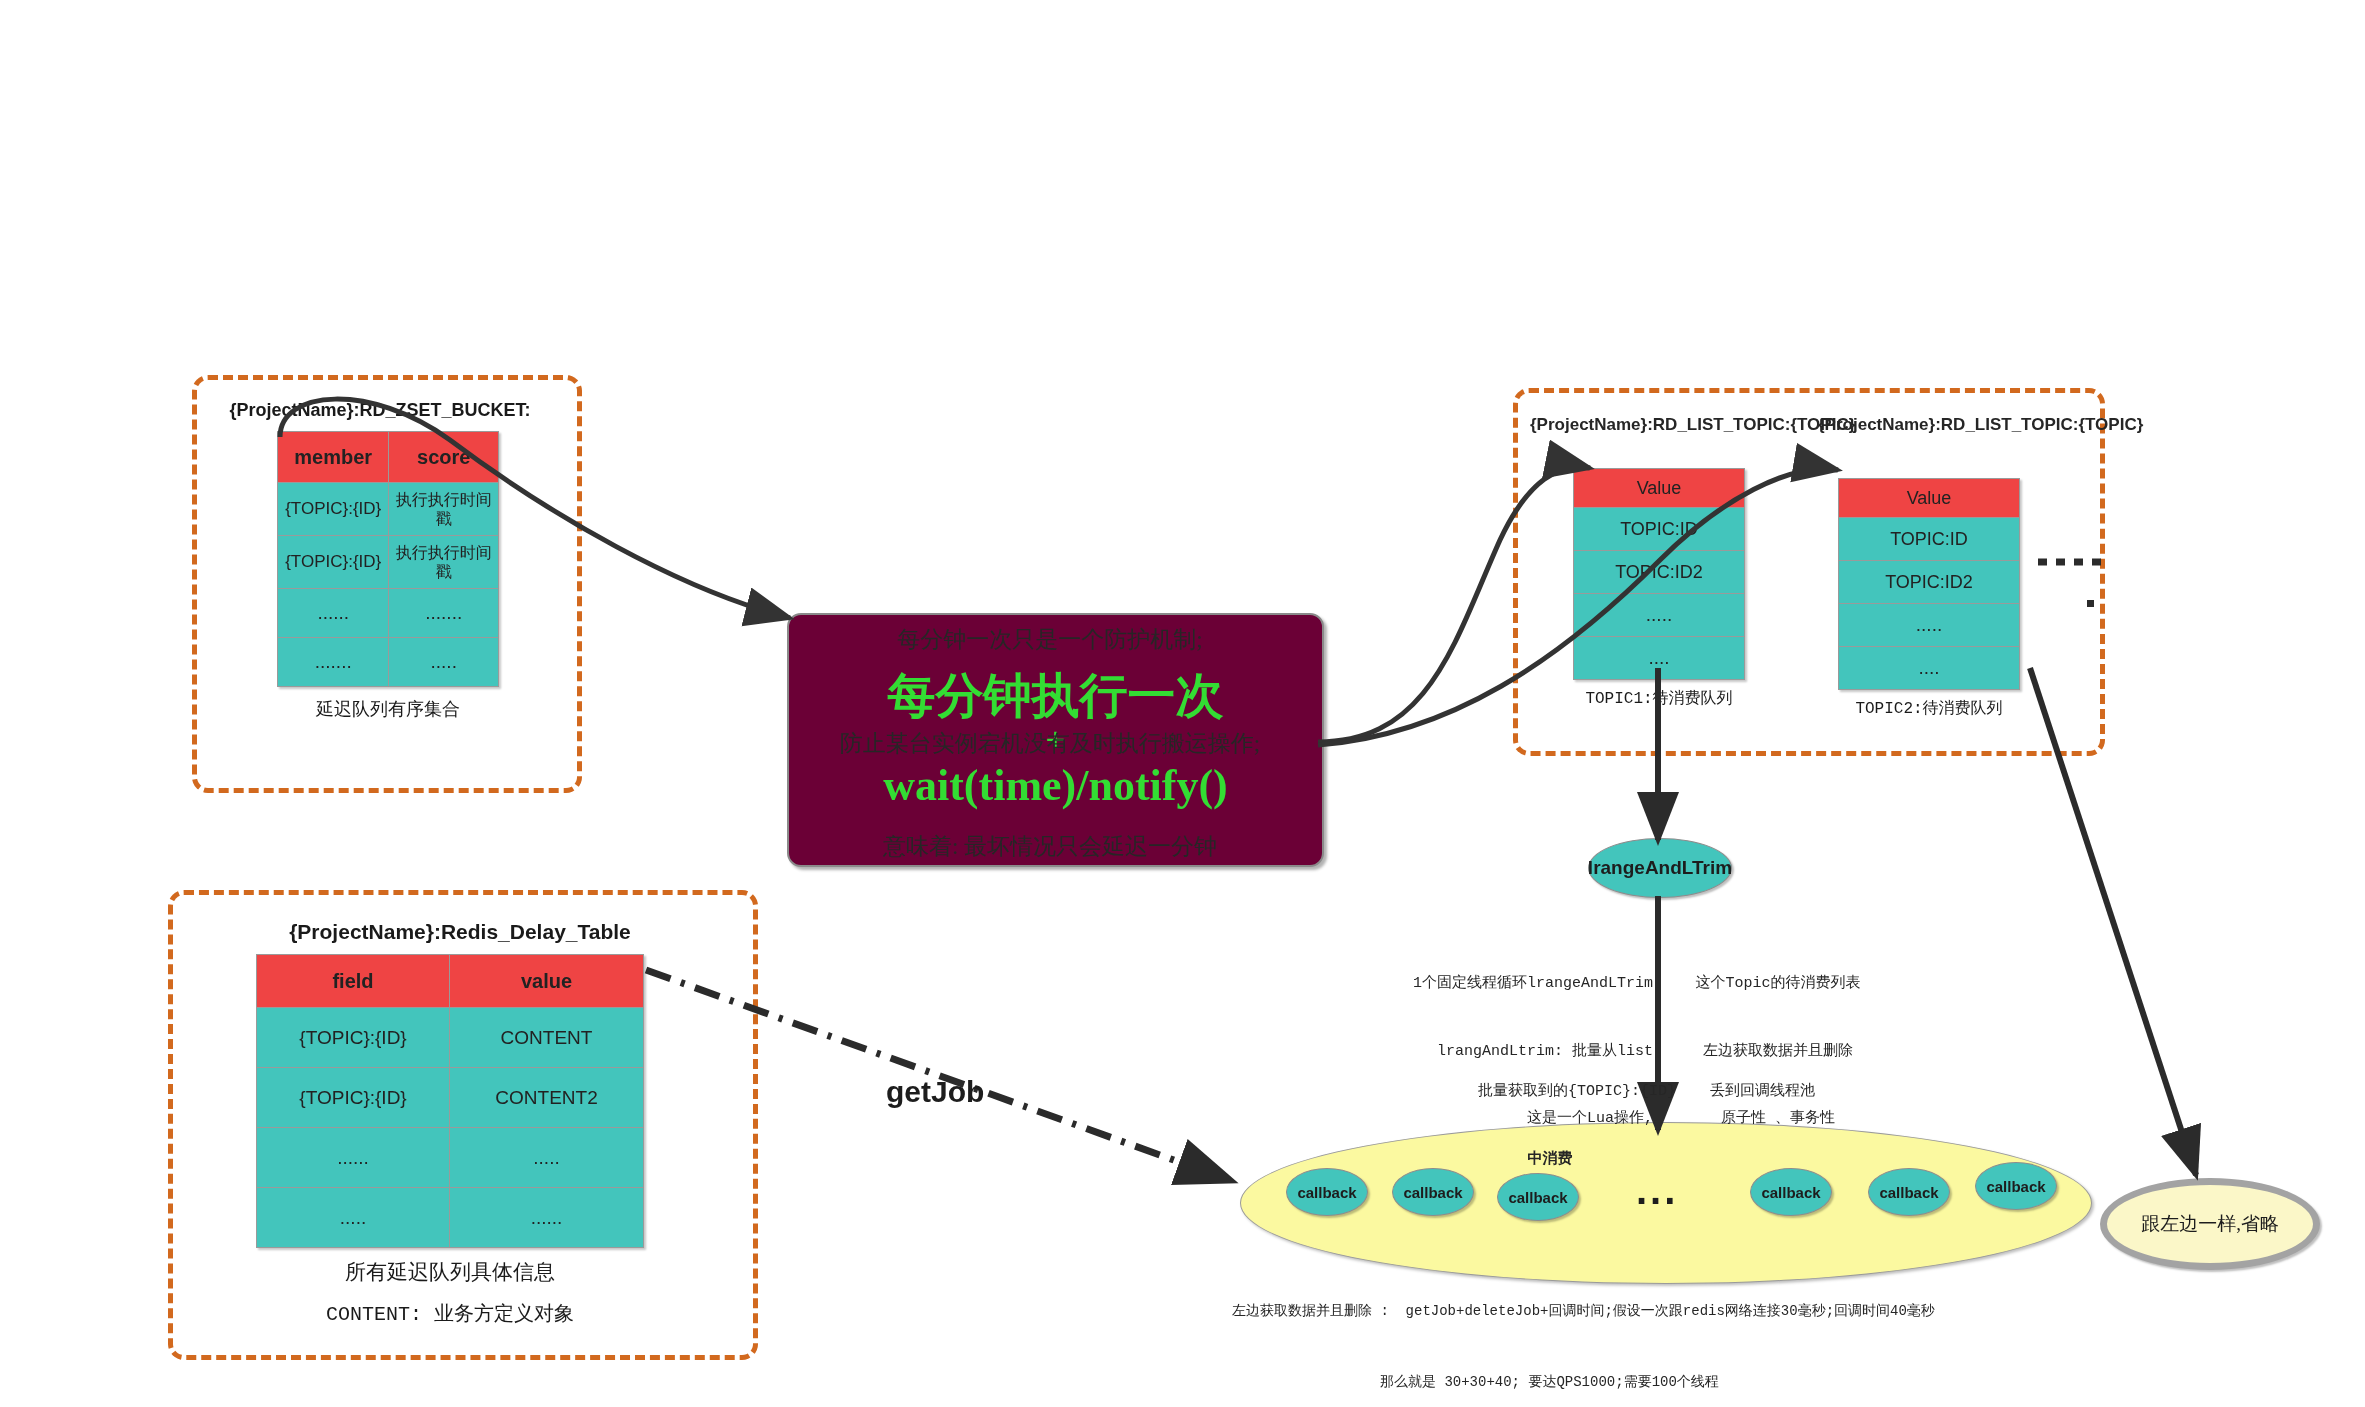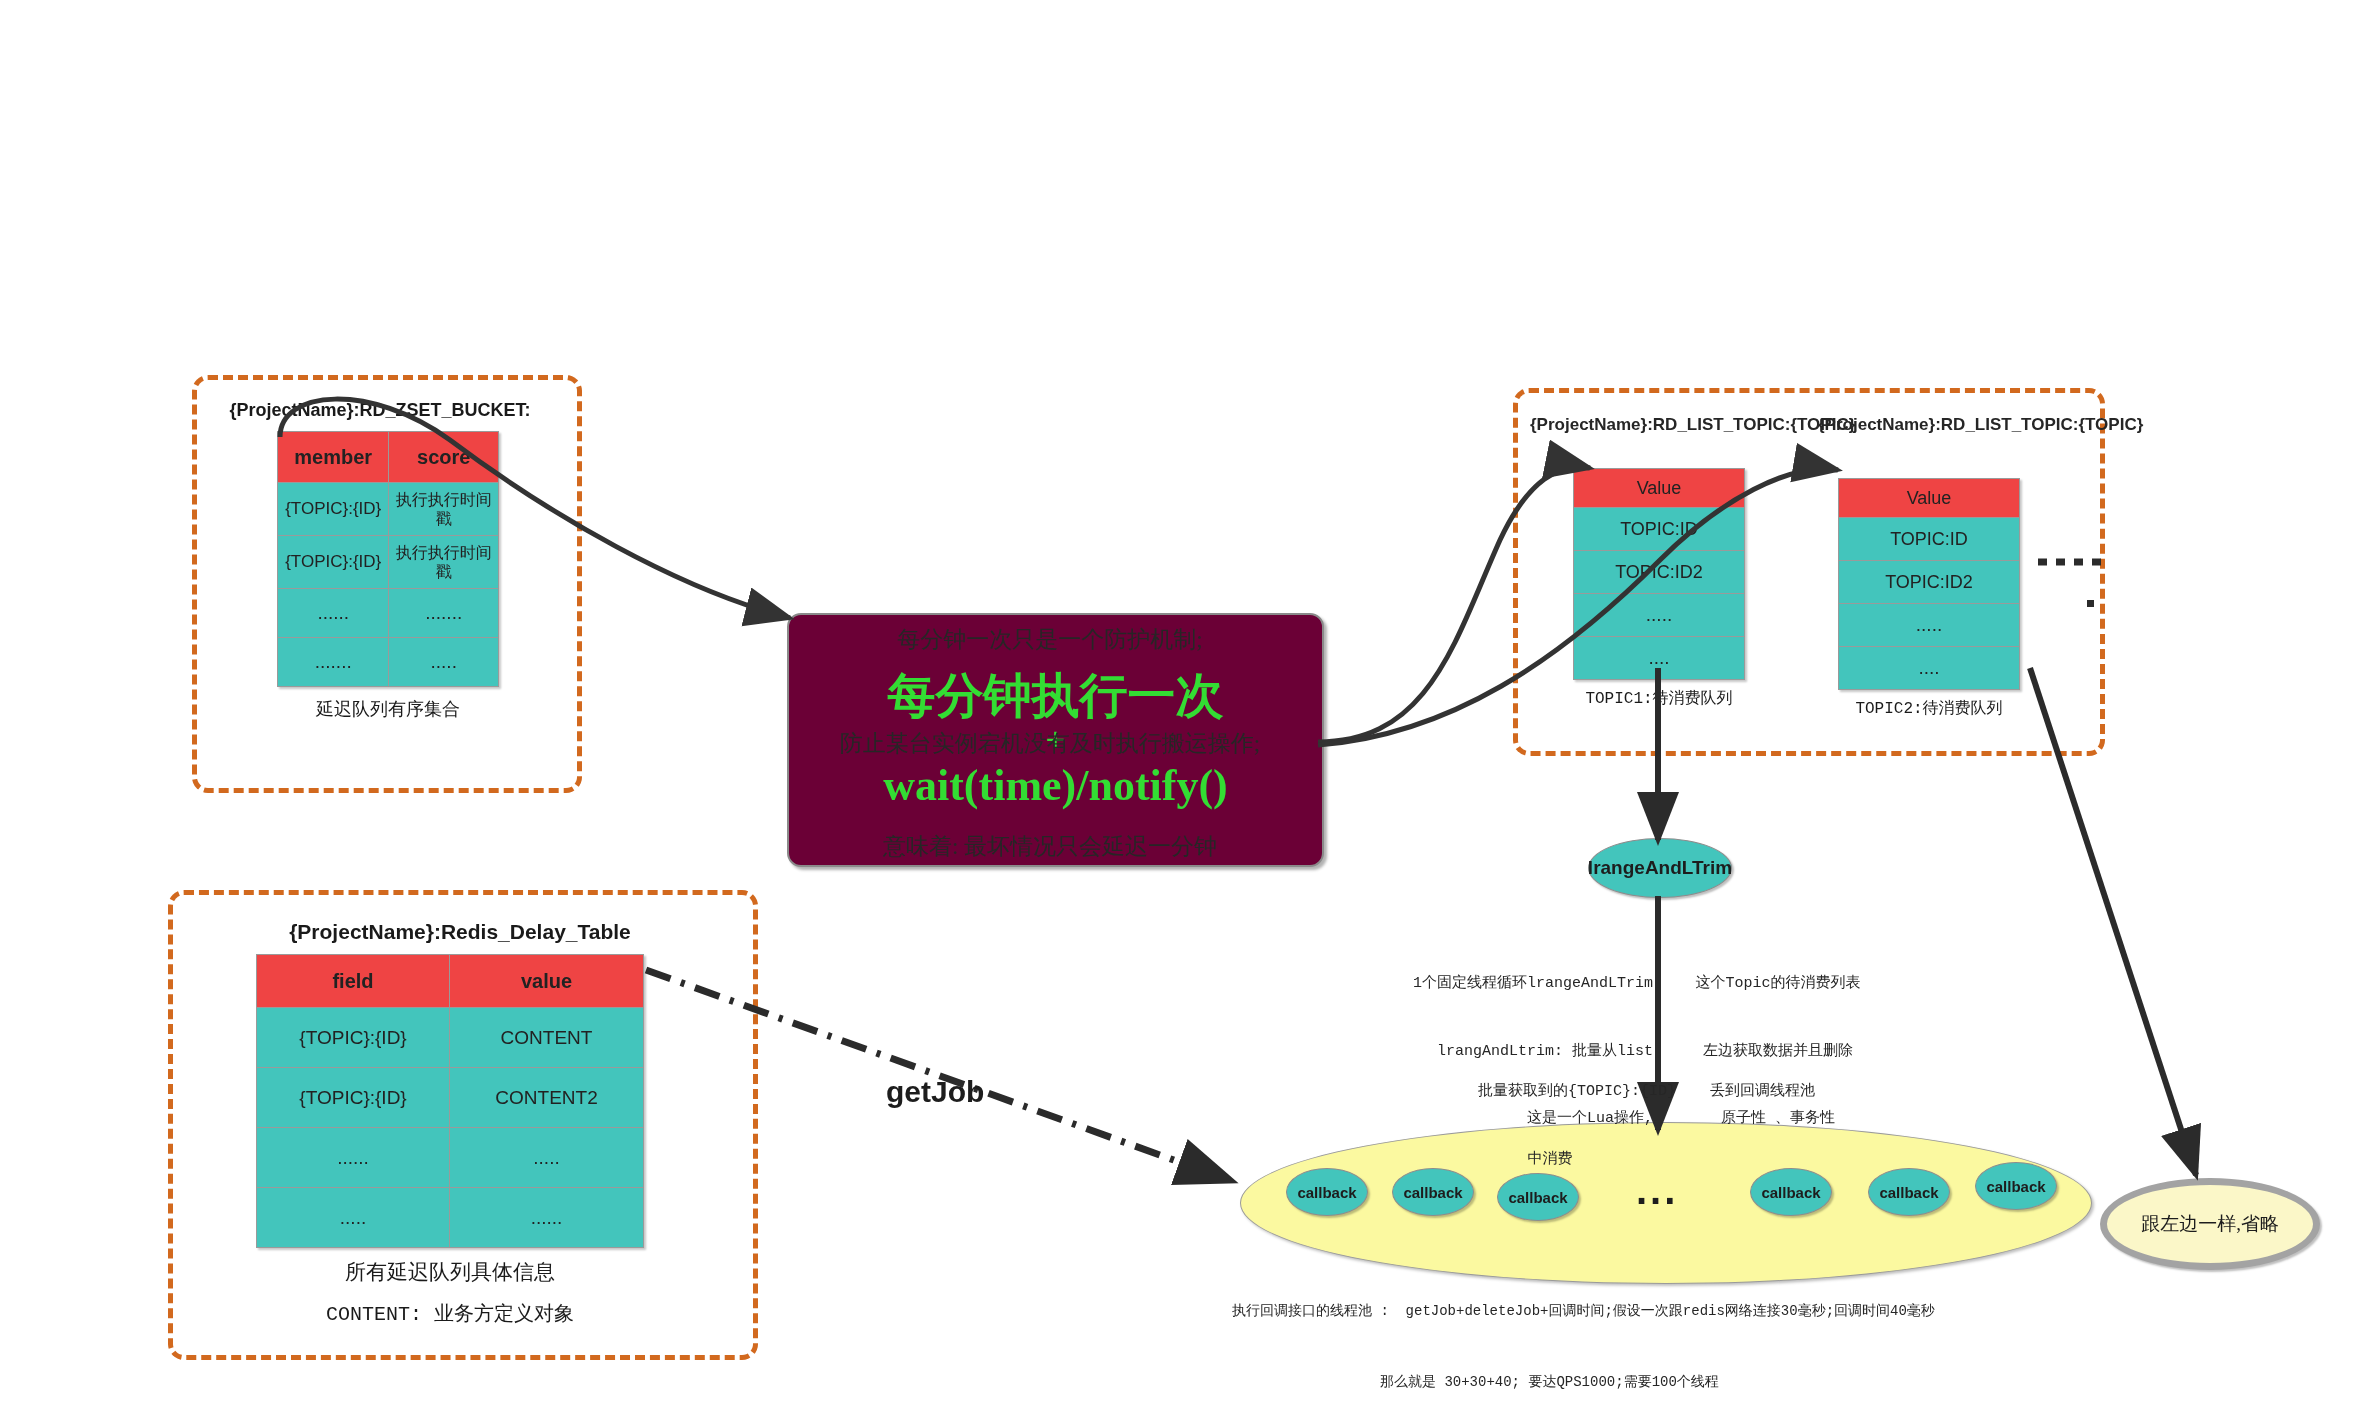--- a/index.html
+++ b/index.html
@@ -349,21 +349,21 @@
   </div>
 
   <div class="note note-mono" style="left:1668px; top:928px; width:220px; text-align:center; font-size:15px;">
     <div>这个Topic的待消费列表</div>
     <div>左边获取数据并且删除</div>
     <div>原子性 、事务性</div>
   </div>
 
   <div class="note note-mono" style="left:1424px; top:1036px; width:252px; text-align:right; font-size:15px;">
     <div>批量获取到的{TOPIC}:{ID}</div>
-    <div style="text-align:center;">中消费</div>
+    <div style="text-align:center;font-weight:bold;">中消费</div>
   </div>
 
   <div class="note note-mono" style="left:1710px; top:1036px; width:200px; text-align:left; font-size:15px;">
     <div>丢到回调线程池</div>
   </div>
 
   <div class="ellipse ell-yellow-big" style="left:1240px; top:1122px; width:850px; height:160px;"></div>
 
   <div class="ellipse ell-teal" style="left:1286px; top:1168px; width:80px; height:46px; font-size:15px;">
     <span>callback</span>
@@ -385,21 +385,21 @@
   <div class="ellipse ell-teal" style="left:1868px; top:1168px; width:80px; height:46px; font-size:15px;">
     <span>callback</span>
   </div>
   <div class="ellipse ell-teal" style="left:1975px; top:1162px; width:80px; height:46px; font-size:15px;">
     <span>callback</span>
   </div>
 
   <div class="pool-title" style="left:1240px; width:850px; top:1228px;">执行回调接口的线程池</div>
 
   <div class="note note-mono" style="left:1232px; top:1252px; width:860px; font-size:14px; line-height:1.7;">
-    <div>执行回调接口的线程池 :  getJob+deleteJob+回调时间;假设一次跟redis网络连接30毫秒;回调时间40毫秒</div>
+    <div>左边获取数据并且删除 :  getJob+deleteJob+回调时间;假设一次跟redis网络连接30毫秒;回调时间40毫秒</div>
     <div style="padding-left:148px;">那么就是 30+30+40; 要达QPS1000;需要100个线程</div>
   </div>
 
   <div class="ellipse ell-yellow-small" style="left:2100px; top:1178px; width:206px; height:78px; font-size:19px;
               font-family:'Liberation Serif', serif;">
     <span>跟左边一样,省略</span>
   </div>
 
   <div class="getjob-label" style="left:886px; top:1075px;">getJob</div>
 

